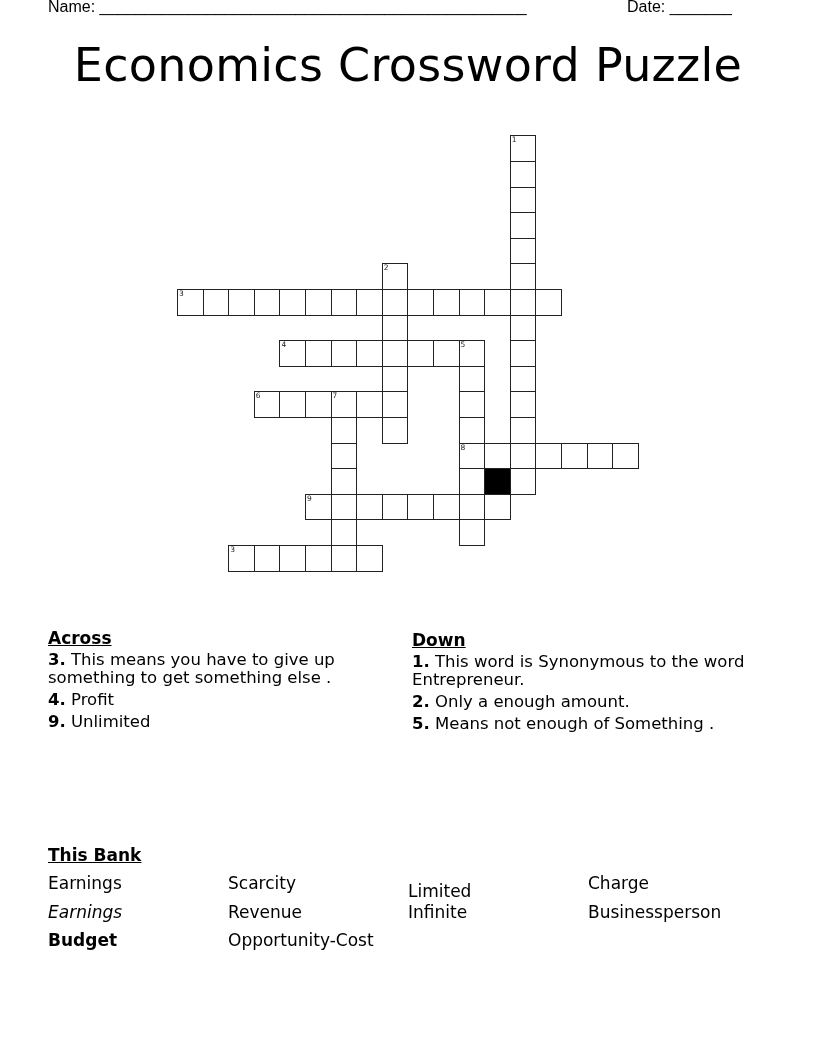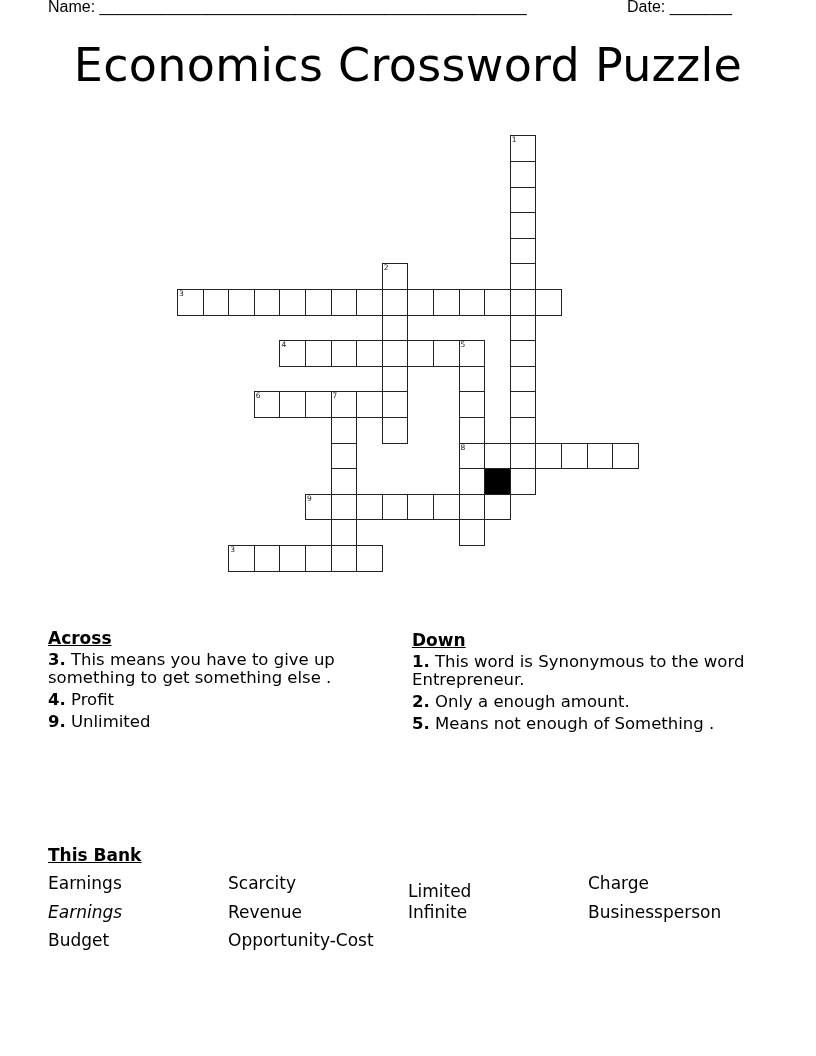--- a/index.html
+++ b/index.html
@@ -140,14 +140,14 @@
 
 <div class="wb-title">This Bank</div>
 <div class="wb" style="left:48px;top:873px;">Earnings</div>
 <div class="wb" style="left:228px;top:873px;">Scarcity</div>
 <div class="wb" style="left:408px;top:873px;margin-top:8px;">Limited</div>
 <div class="wb" style="left:588px;top:873px;">Charge</div>
 <div class="wb" style="left:48px;top:902px;font-style:italic;">Earnings</div>
 <div class="wb" style="left:228px;top:902px;">Revenue</div>
 <div class="wb" style="left:408px;top:902px;">Infinite</div>
 <div class="wb" style="left:588px;top:902px;">Businessperson</div>
-<div class="wb" style="left:48px;top:930px;">Budget</div>
+<div class="wb" style="left:48px;top:930px;font-weight:bold;">Budget</div>
 <div class="wb" style="left:228px;top:930px;">Opportunity-Cost</div>
 
 </body></html>

